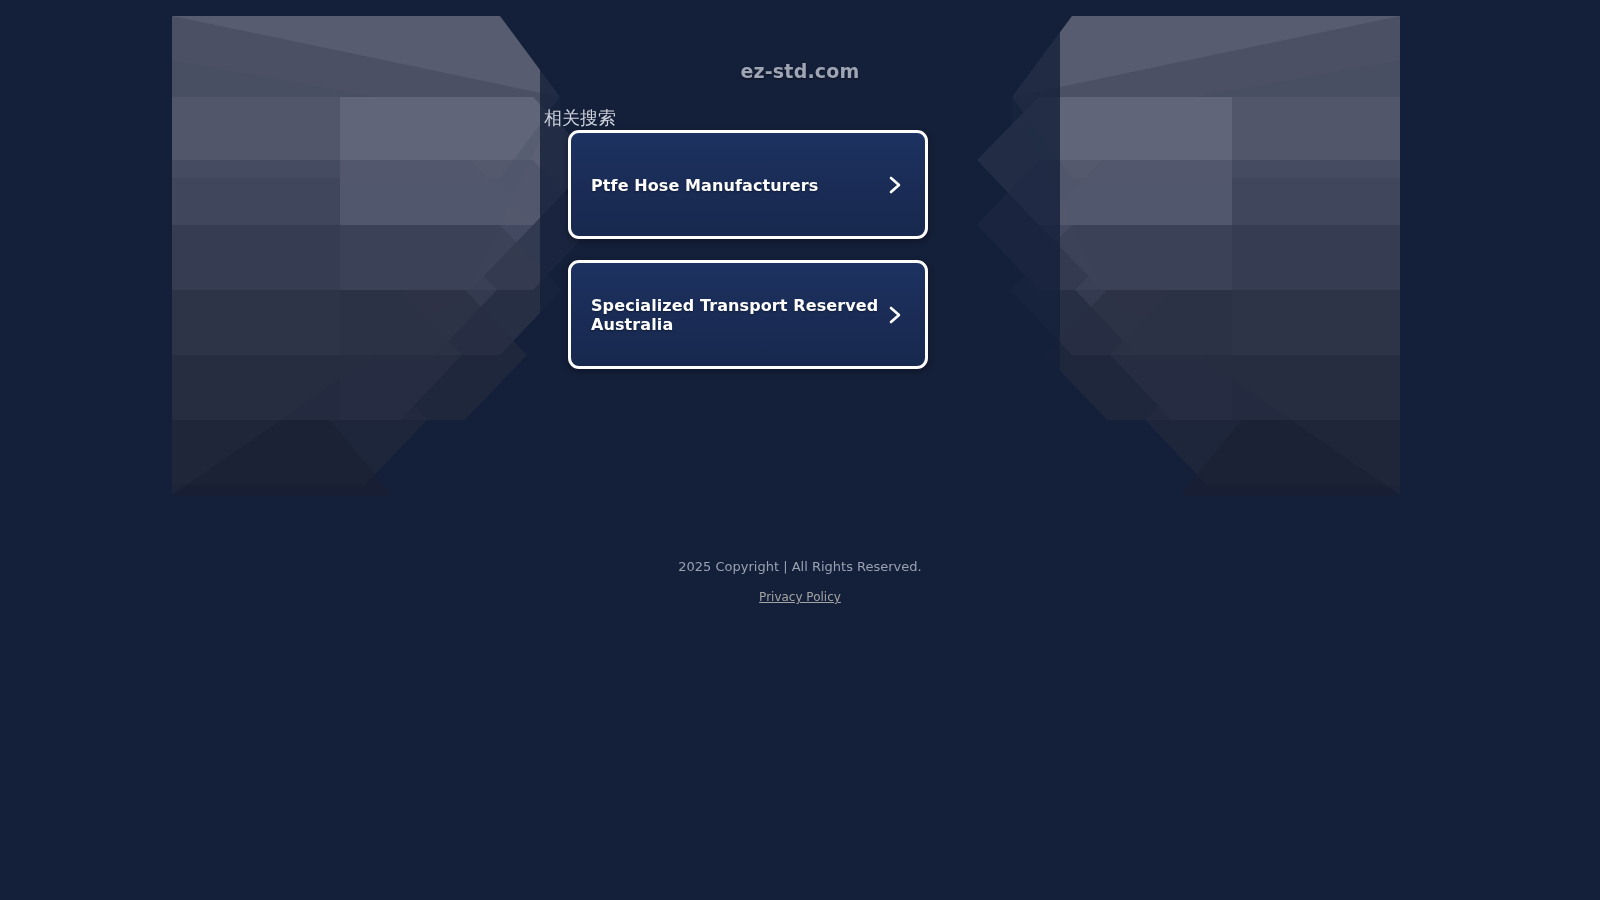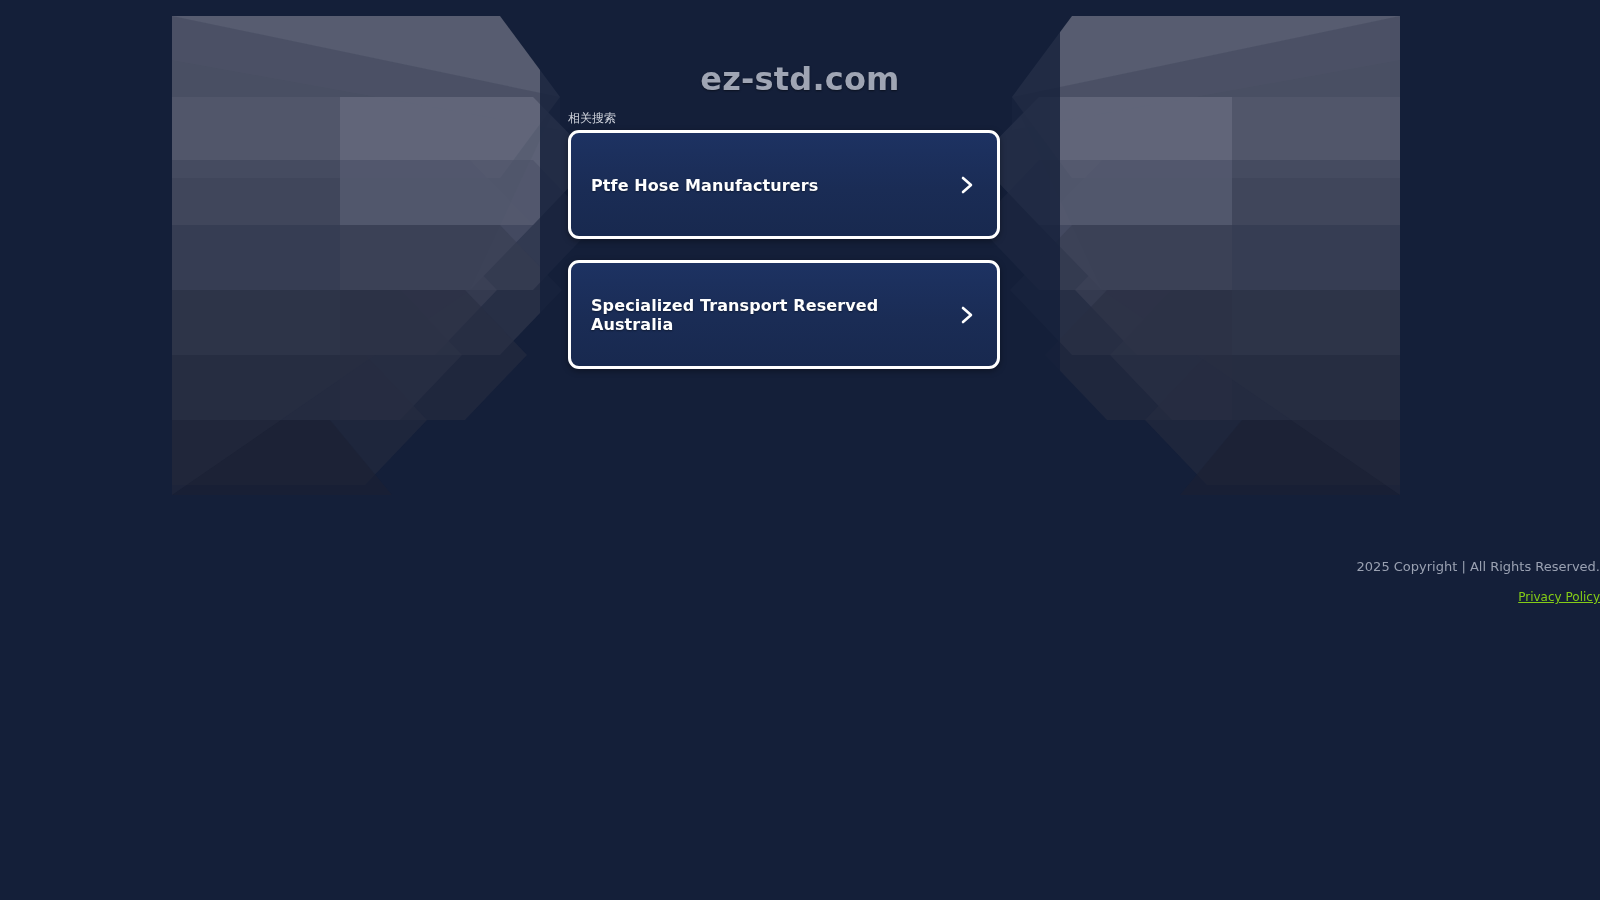--- a/index.html
+++ b/index.html
@@ -35,48 +35,48 @@
     width: 1600px;
     height: 900px;
   }
 
   .site-title {
     position: absolute;
     top: 60px;
     left: 0;
     width: 1600px;
     text-align: center;
-    font-size: 32px;
+    font-size: 19px;
     font-weight: bold;
     letter-spacing: 0.2px;
     color: #9fa5b4;
     text-shadow: 0 1px 2px rgba(0,0,0,0.45);
   }
 
   .related-label {
     position: absolute;
     top: 110px;
-    left: 568px;
-    font-size: 12px;
+    left: 544px;
+    font-size: 18px;
     line-height: 16px;
     color: #cfd3dc;
     font-family: "DejaVu Sans", "Liberation Sans", sans-serif;
   }
 
   .cards {
     position: absolute;
     top: 130px;
     left: 568px;
     width: 432px;
   }
 
   .card {
     position: relative;
     display: block;
-    width: 432px;
+    width: 360px;
     height: 109px;
     margin-bottom: 21px;
     border: 3px solid #ffffff;
     border-radius: 11px;
     background: linear-gradient(180deg, #1d3262 0%, #1a2c55 55%, #18294f 100%);
     box-shadow: 0 2px 6px rgba(0,0,0,0.35);
     cursor: pointer;
     text-decoration: none;
   }
 
@@ -101,36 +101,36 @@
     width: 20px;
     height: 22px;
     display: block;
   }
 
   .footer {
     position: absolute;
     top: 556px;
     left: 0;
     width: 1600px;
-    text-align: right;
+    text-align: center;
   }
 
   .copyright {
     font-size: 13px;
     color: #9aa1b2;
     line-height: 22px;
   }
 
   .privacy-wrap {
     margin-top: 8px;
   }
 
   .privacy-link {
     font-size: 12px;
-    color: #84cc16;
+    color: #a3a3a3;
     text-decoration: underline;
     cursor: pointer;
   }
 </style>
 </head>
 <body>
 
 <svg id="bg-pattern" viewBox="0 0 1600 900" preserveAspectRatio="none" aria-hidden="true">
   <defs>
     <clipPath id="panel-clip">

